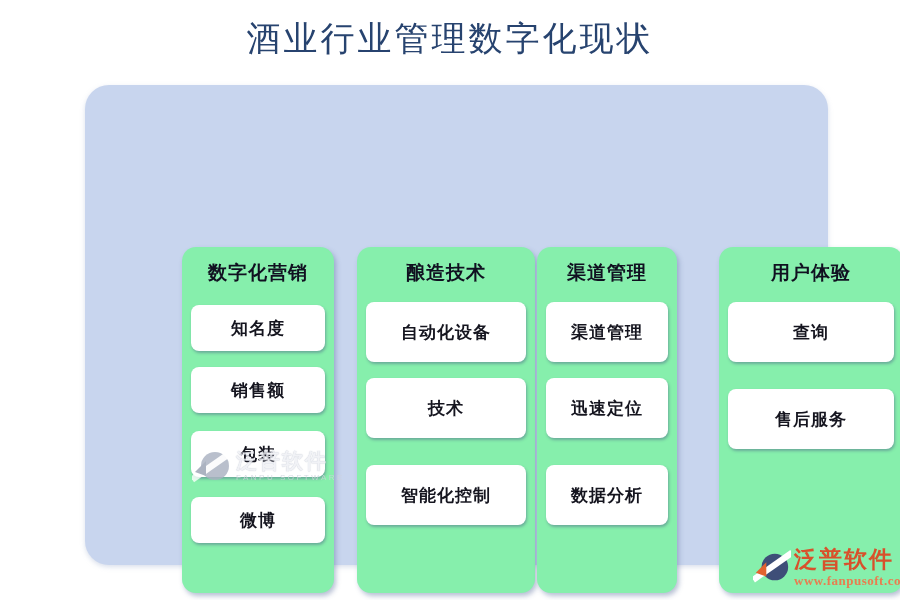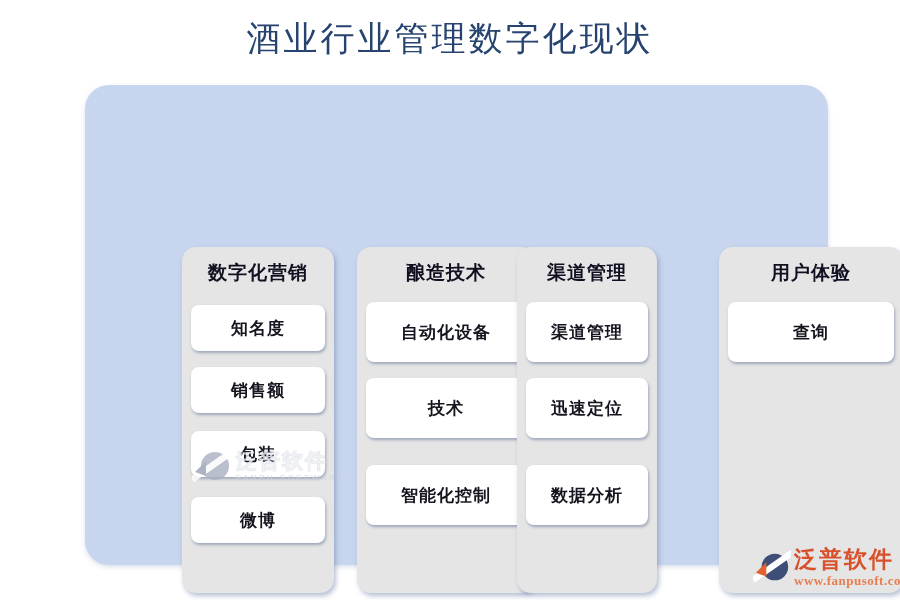--- a/index.html
+++ b/index.html
@@ -14,26 +14,26 @@
   }
 
   .panel {
     position:absolute; left:85px; top:85px; width:743px; height:480px;
     background:#c8d5ee; border-radius:24px;
     box-shadow:0 2px 5px rgba(150,165,200,0.35);
   }
 
   .col {
     position:absolute; top:162px; height:346px;
-    background:#e5e5e5; border-radius:14px;
+    background:#86efac; border-radius:14px;
     box-shadow:2px 3px 5px rgba(95,115,160,0.45);
   }
   .col1 { left:97px;  width:152px; }
   .col2 { left:272px; width:178px; }
-  .col3 { left:432px; width:140px; }
+  .col3 { left:452px; width:140px; }
   .col4 { left:634px; width:184px; }
 
   .col-header {
     height:31px; padding-top:13px; text-align:center;
     font-size:19px; font-weight:bold; color:#101020;
     letter-spacing:1px;
   }
 
   .card {
     background:#ffffff; border-radius:8px; margin:0 9px;
@@ -111,20 +111,21 @@
     <div class="col col3 col--three">
       <div class="col-header">渠道管理</div>
       <div class="card p1">渠道管理</div>
       <div class="card p2">迅速定位</div>
       <div class="card p3">数据分析</div>
     </div>
 
     <div class="col col4 col--three">
       <div class="col-header">用户体验</div>
       <div class="card p1">查询</div>
+      <div class="card p3">售后服务</div>
     </div>
 
   </div>
 
   <div class="watermark">
     <svg class="wm-icon" viewBox="0 0 40 40">
       <circle cx="23" cy="20" r="14" fill="#aab2c2"></circle>
       <rect x="-4" y="16.5" width="50" height="6.5" fill="#ffffff" opacity="0.95" transform="rotate(-35 20 20)"></rect>
       <path d="M3 26 L14 15 L14 30 Z" fill="#9aa3b4"></path>
     </svg>

